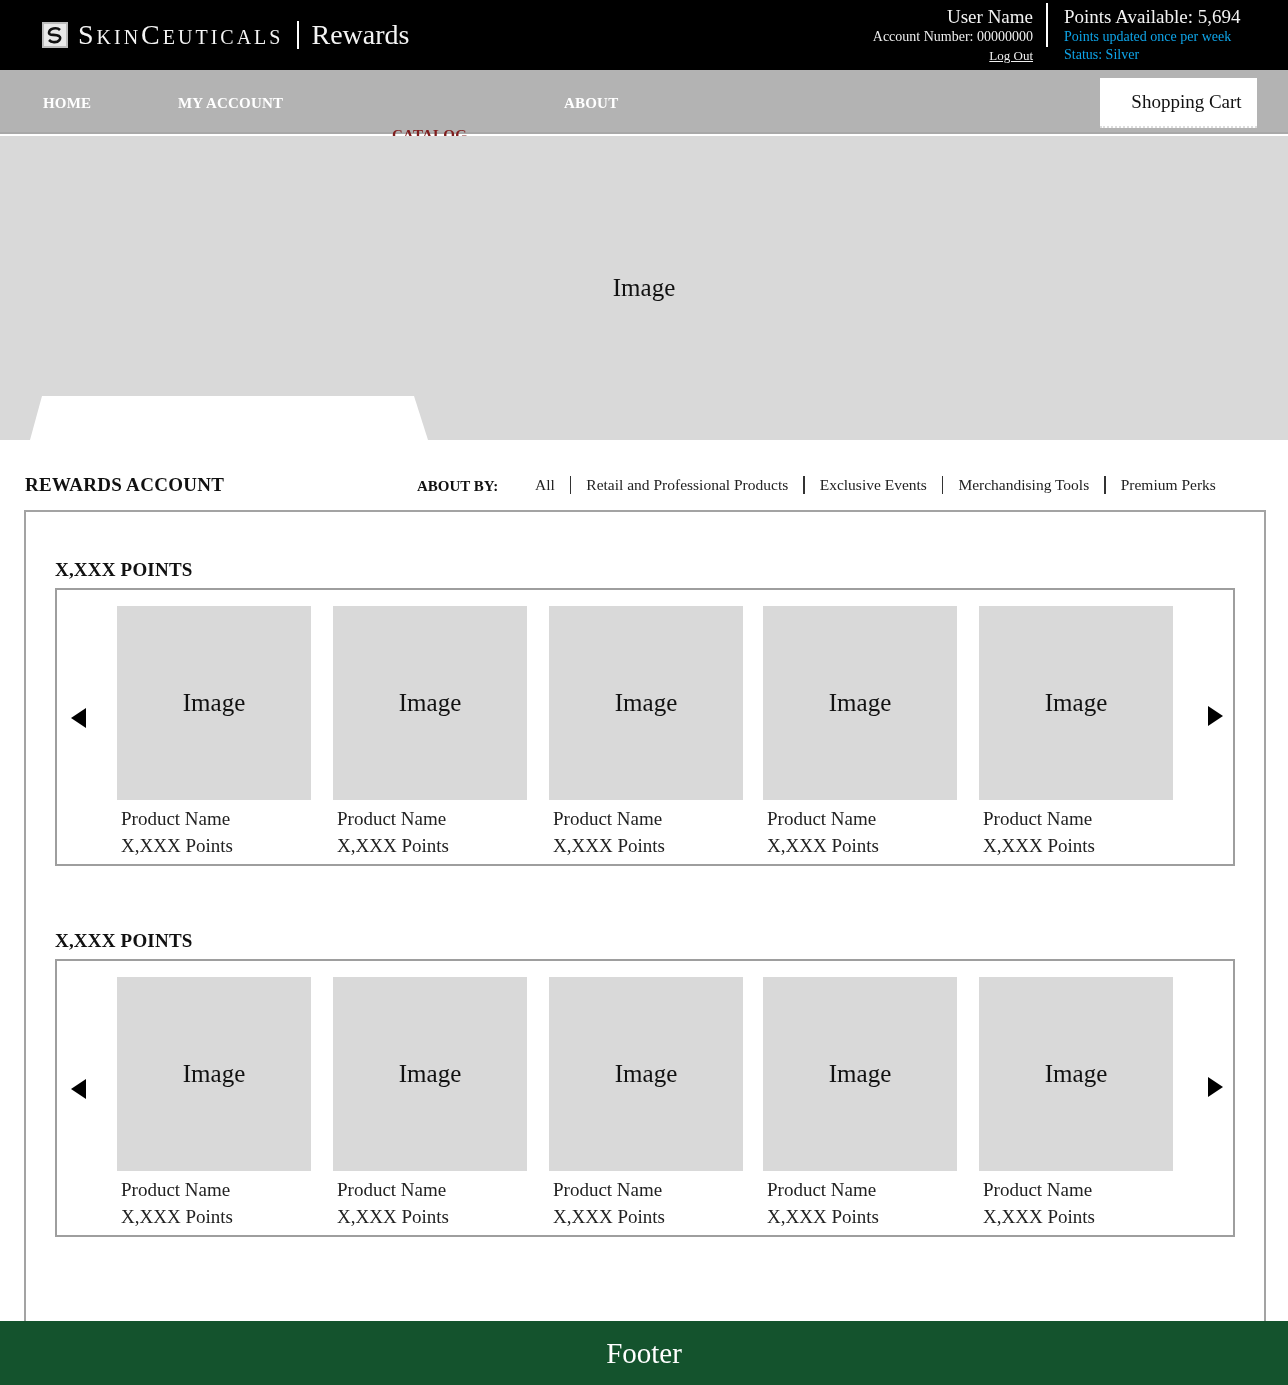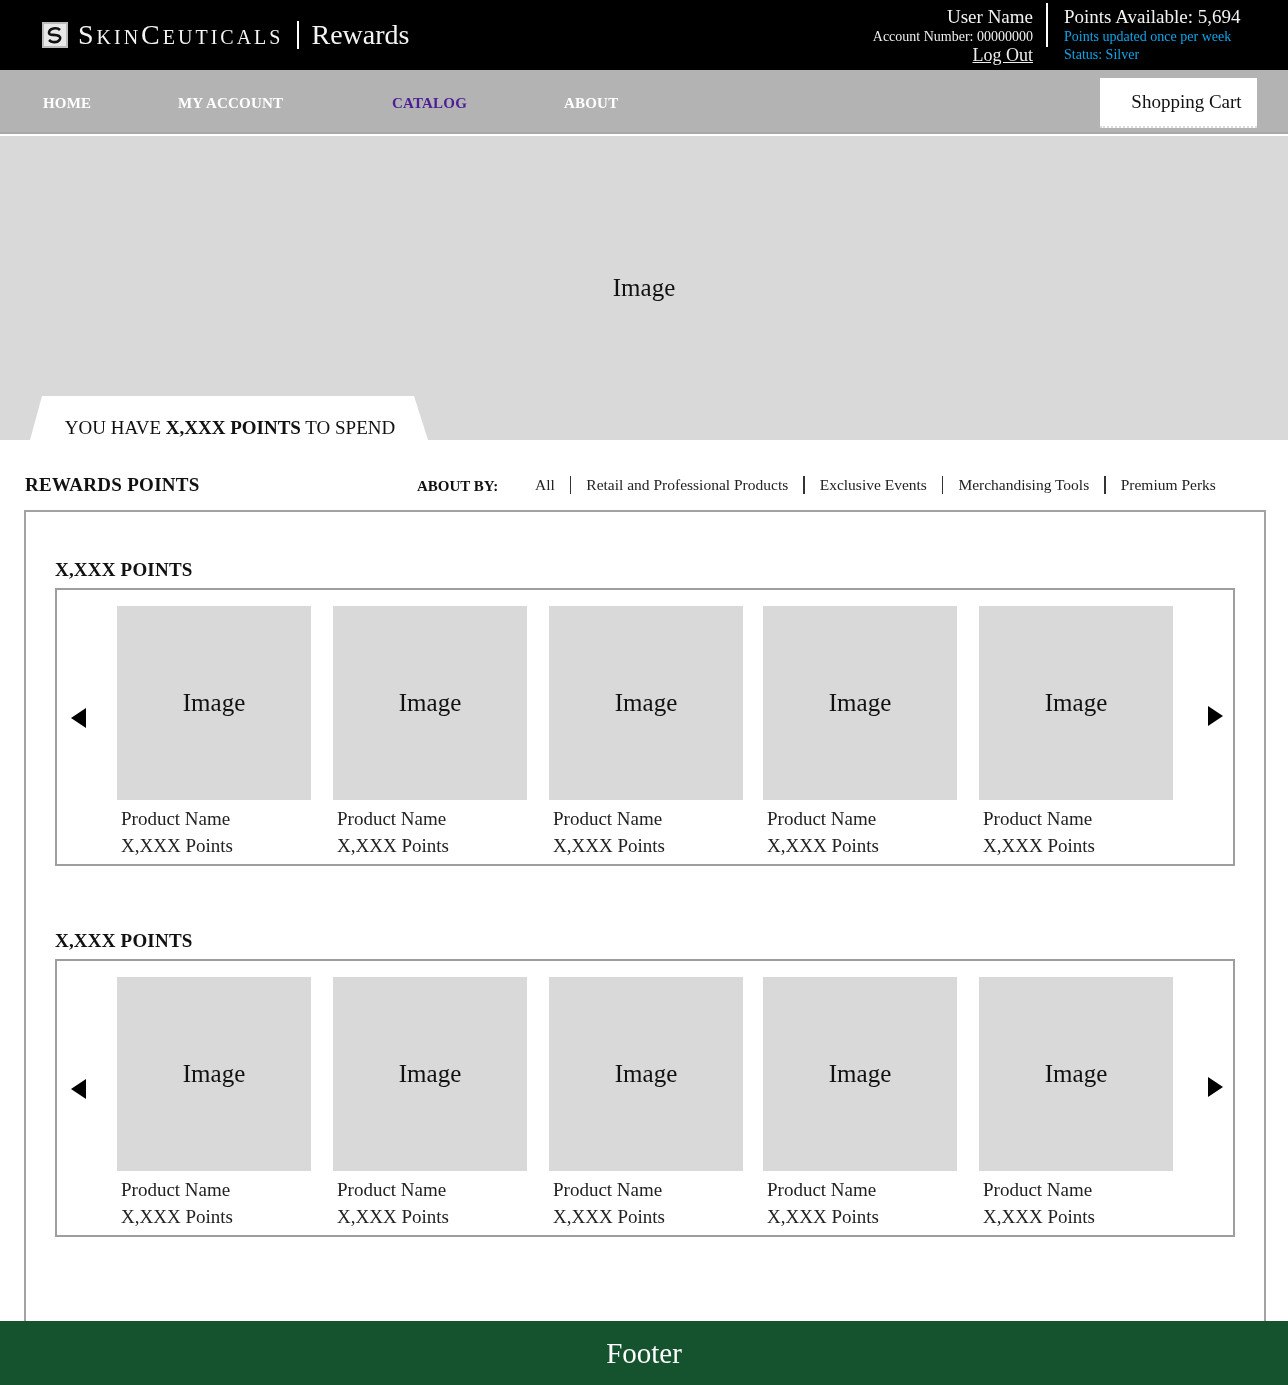--- a/index.html
+++ b/index.html
@@ -11,30 +11,30 @@
   .logo { position: absolute; left: 42px; top: 18px; display: flex; align-items: center; height: 34px; }
   .logo-mark { width: 26px; height: 26px; border: 2px solid #bbb; background: #e8e8e8; display: flex; align-items: center; justify-content: center; margin-right: 10px; }
   .logo-mark svg { display: block; }
   .brand { font-size: 28px; letter-spacing: 3px; font-variant: small-caps; color: #f4f4f4; line-height: 34px; }
   .brand-sep { display: inline-block; width: 2px; height: 28px; background: #fff; margin: 0 12px 0 14px; }
   .brand-sub { font-size: 28px; color: #f4f4f4; line-height: 34px; }
 
   .user-block { position: absolute; right: 255px; top: 6px; text-align: right; }
   .user-name { font-size: 19px; line-height: 22px; color: #f2f2f2; }
   .acct { font-size: 14px; line-height: 18px; color: #eee; }
-  .logout { font-size: 18px; line-height: 18px; color: #eee; text-decoration: underline; cursor: pointer; display: inline-block; }
+  .logout { font-size: 13px; line-height: 18px; color: #eee; text-decoration: underline; cursor: pointer; display: inline-block; }
   .hdr-divider { position: absolute; left: 1046px; top: 3px; width: 2px; height: 44px; background: #fff; }
   .points-block { position: absolute; left: 1064px; top: 6px; }
   .points-avail { font-size: 19px; line-height: 22px; color: #f2f2f2; }
   .points-note { font-size: 14px; line-height: 18px; color: #0ea5e9; }
 
   
   .navbar { position: absolute; left: 0; top: 70px; width: 1288px; height: 64px; background: #b3b3b3; border-bottom: 2px solid #a8a8a8; }
   .nav-item { position: absolute; top: 20px; font-size: 15px; font-weight: bold; color: #fff; letter-spacing: 0.2px; cursor: pointer; line-height: 26px; }
-  .nav-item.active { color: #4c1d95; }
+  .nav-item.active { color: #7f1d1d; margin-top: 32px; }
   .cart-btn { position: absolute; left: 1100px; top: 8px; width: 157px; height: 50px; background: #fff; font-size: 19px; color: #111; display: flex; align-items: center; justify-content: center; cursor: pointer; border-bottom: 2px dotted #ddd; padding-left: 16px; }
 
   
   .hero { position: absolute; left: 0; top: 136px; width: 1288px; height: 304px; background: #d9d9d9; }
   .hero-label { position: absolute; left: 0; width: 100%; top: 138px; text-align: center; font-size: 25px; color: #111; }
   .points-tab { position: absolute; left: 30px; top: 396px; width: 400px; height: 44px; }
   .points-tab svg { position: absolute; left: 0; top: 0; }
   .points-tab-text { position: absolute; left: 0; width: 400px; top: 20px; text-align: center; font-size: 19px; color: #111; line-height: 24px; }
   .points-tab-text b { font-weight: bold; }
 
@@ -95,24 +95,23 @@
   <div class="cart-btn">Shopping Cart</div>
 </div>
 
 <div class="hero">
   <div class="hero-label">Image</div>
 </div>
 <div class="points-tab">
   <svg width="400" height="44" viewBox="0 0 400 44">
     <polygon points="12,0 384,0 398,44 0,44" fill="#ffffff"></polygon>
   </svg>
-  <div class="points-tab-text"><span>YOU HAVE </span><b>X,XXX POINTS</b><span> TO SPEND</span></div>
 </div>
 
-<div class="cat-title">REWARDS POINTS</div>
+<div class="cat-title">REWARDS ACCOUNT</div>
 <div class="sort-label">ABOUT BY:</div>
 <div class="sort-list">
   <a class="sort-item">All</a>
   <span class="sort-sep"></span>
   <a class="sort-item">Retail and Professional Products</a>
   <span class="sort-sep"></span>
   <a class="sort-item">Exclusive Events</a>
   <span class="sort-sep"></span>
   <a class="sort-item">Merchandising Tools</a>
   <span class="sort-sep"></span>

